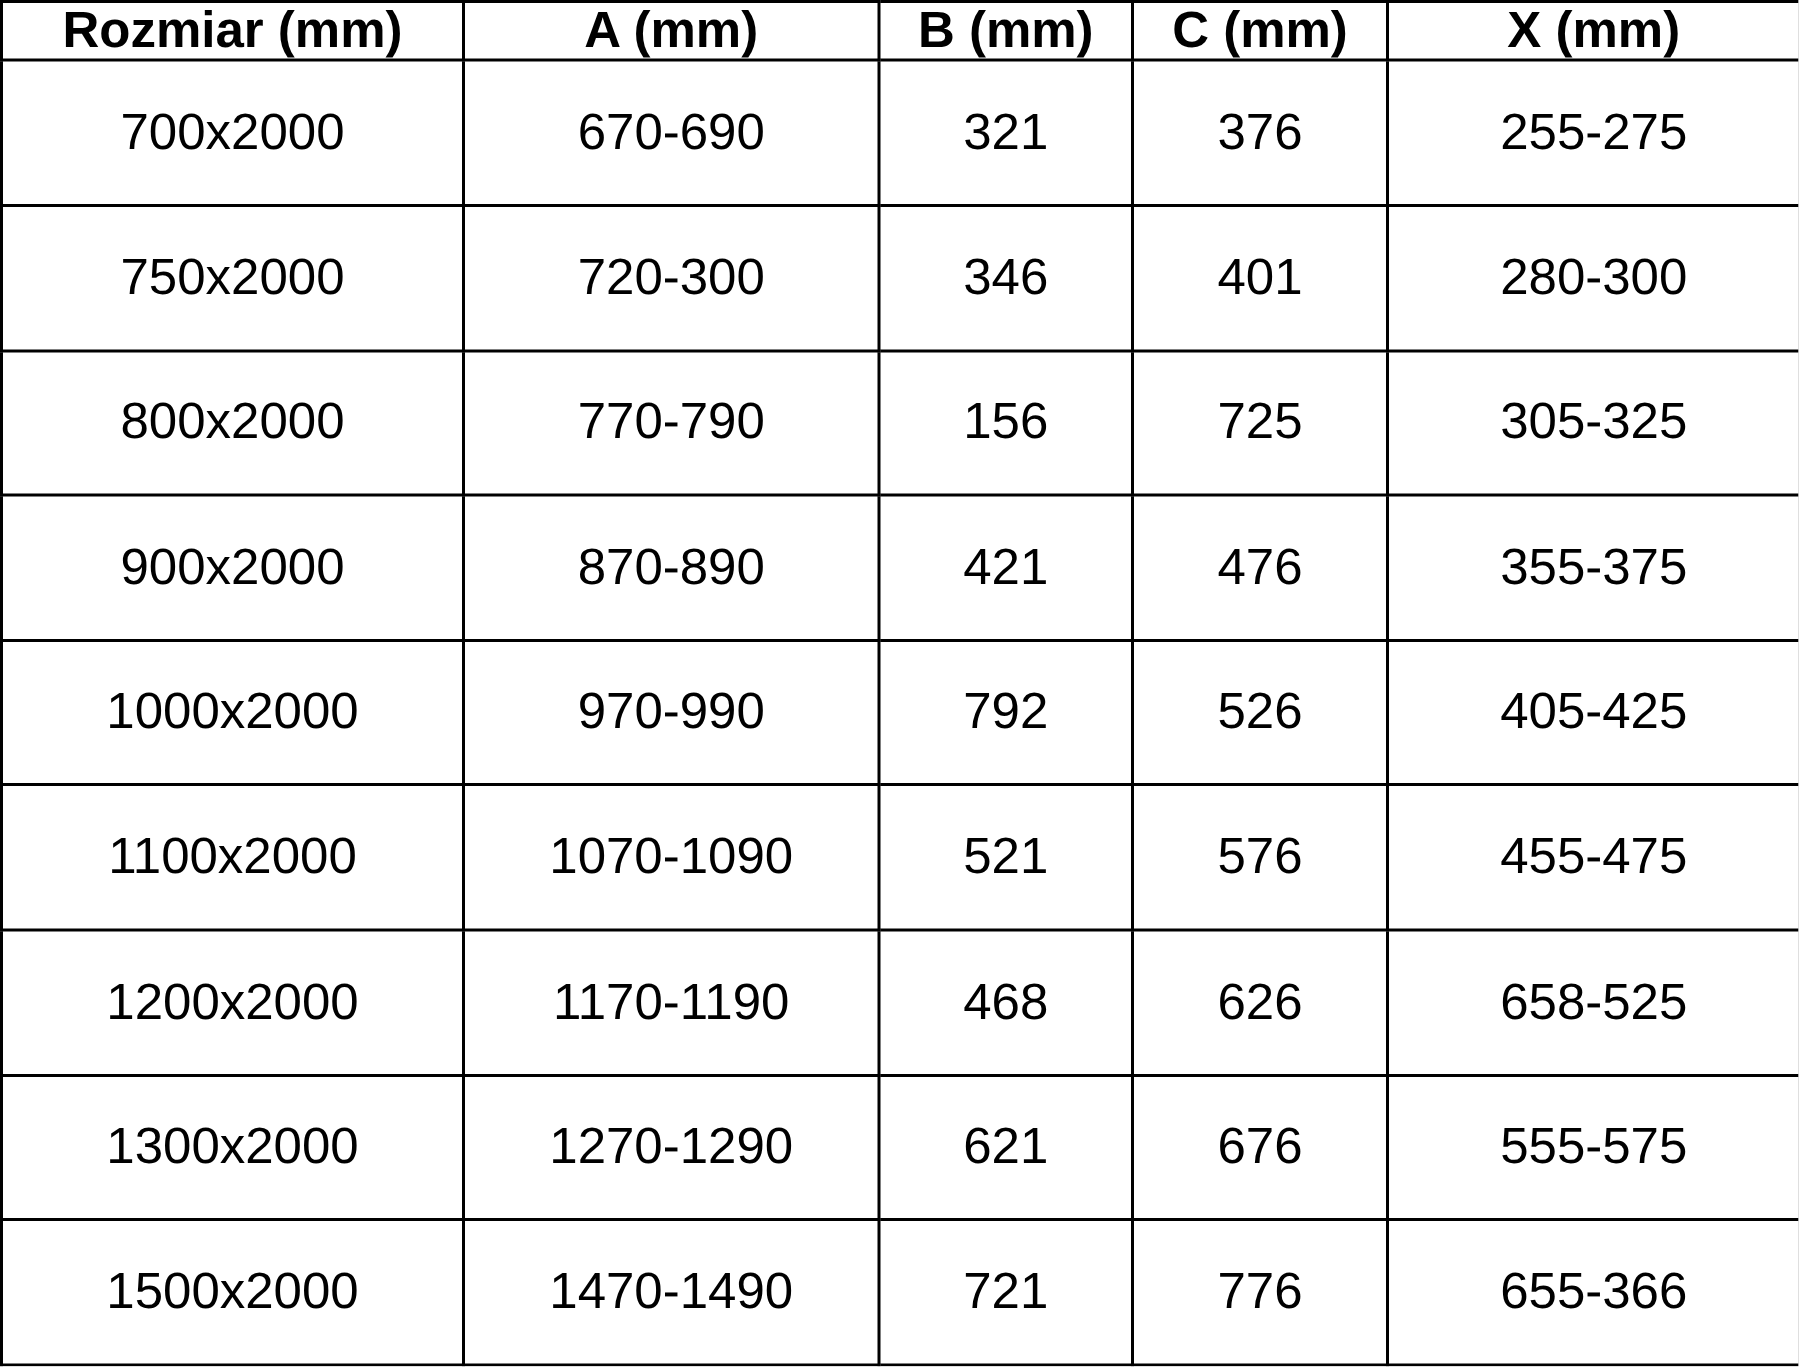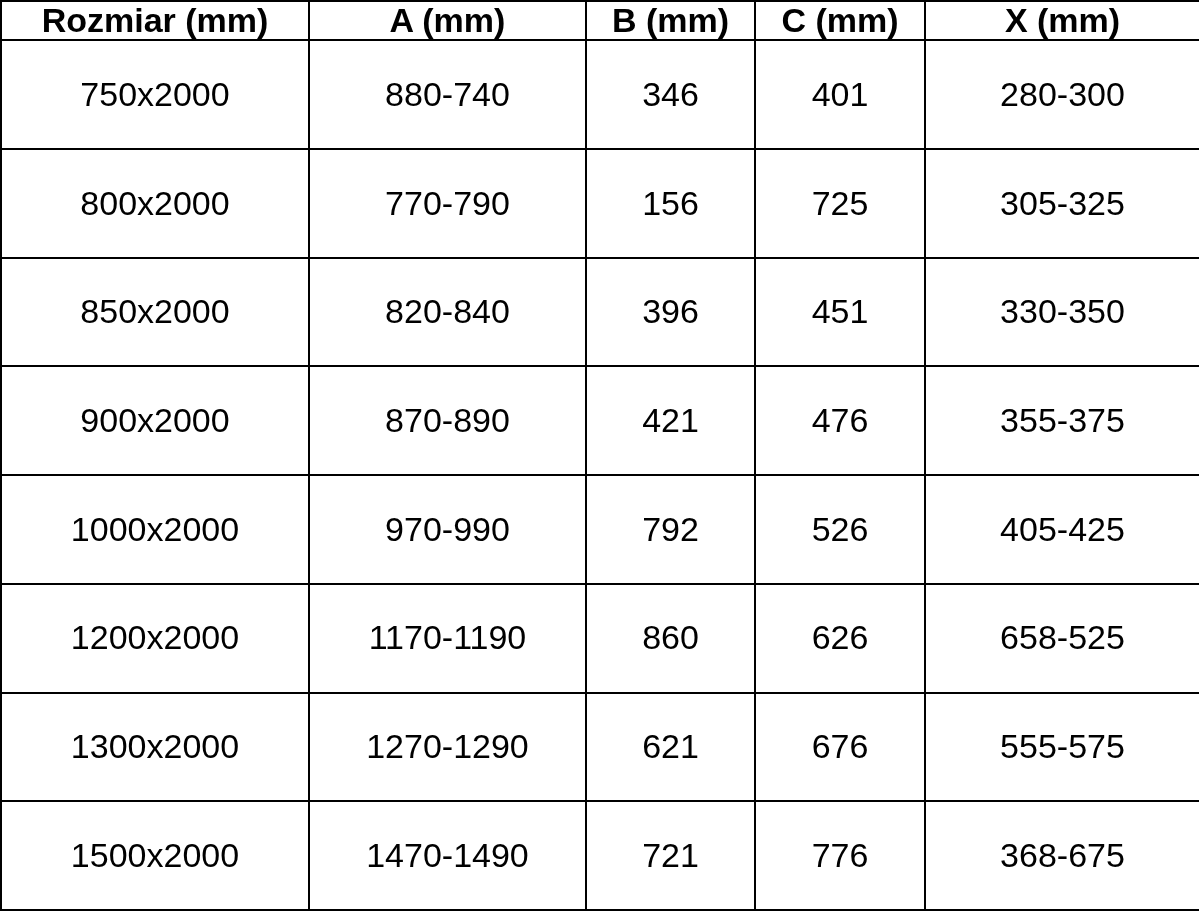--- a/index.html
+++ b/index.html
@@ -52,70 +52,77 @@
       <tr>
         <th>Rozmiar (mm)</th>
         <th>A (mm)</th>
         <th>B (mm)</th>
         <th>C (mm)</th>
         <th>X (mm)</th>
       </tr>
     </thead>
     <tbody>
       <tr>
+        <td>700x2000</td>
+        <td>670-690</td>
+        <td>321</td>
+        <td>376</td>
+        <td>255-275</td>
+      </tr>
+      <tr>
         <td>750x2000</td>
-        <td>880-740</td>
+        <td>720-300</td>
         <td>346</td>
         <td>401</td>
         <td>280-300</td>
       </tr>
       <tr>
         <td>800x2000</td>
         <td>770-790</td>
         <td>156</td>
         <td>725</td>
         <td>305-325</td>
-      </tr>
-      <tr>
-        <td>850x2000</td>
-        <td>820-840</td>
-        <td>396</td>
-        <td>451</td>
-        <td>330-350</td>
       </tr>
       <tr>
         <td>900x2000</td>
         <td>870-890</td>
         <td>421</td>
         <td>476</td>
         <td>355-375</td>
       </tr>
       <tr>
         <td>1000x2000</td>
         <td>970-990</td>
         <td>792</td>
         <td>526</td>
         <td>405-425</td>
       </tr>
       <tr>
+        <td>1100x2000</td>
+        <td>1070-1090</td>
+        <td>521</td>
+        <td>576</td>
+        <td>455-475</td>
+      </tr>
+      <tr>
         <td>1200x2000</td>
         <td>1170-1190</td>
-        <td>860</td>
+        <td>468</td>
         <td>626</td>
         <td>658-525</td>
       </tr>
       <tr>
         <td>1300x2000</td>
         <td>1270-1290</td>
         <td>621</td>
         <td>676</td>
         <td>555-575</td>
       </tr>
       <tr>
         <td>1500x2000</td>
         <td>1470-1490</td>
         <td>721</td>
         <td>776</td>
-        <td>368-675</td>
+        <td>655-366</td>
       </tr>
     </tbody>
   </table>
 </div>
 
 </body></html>

